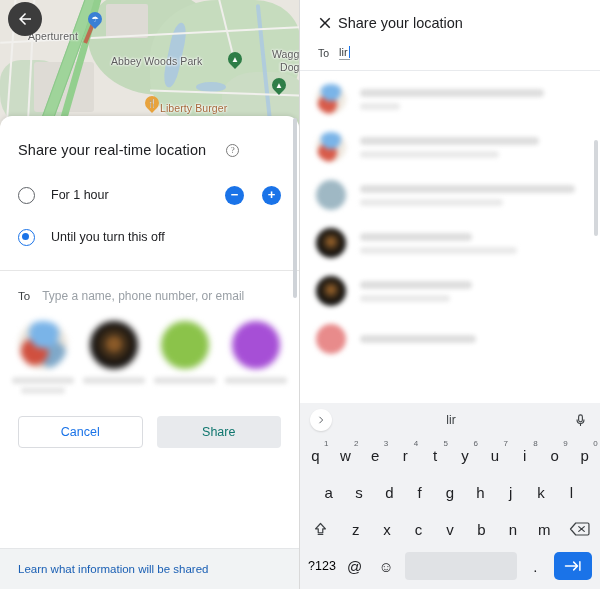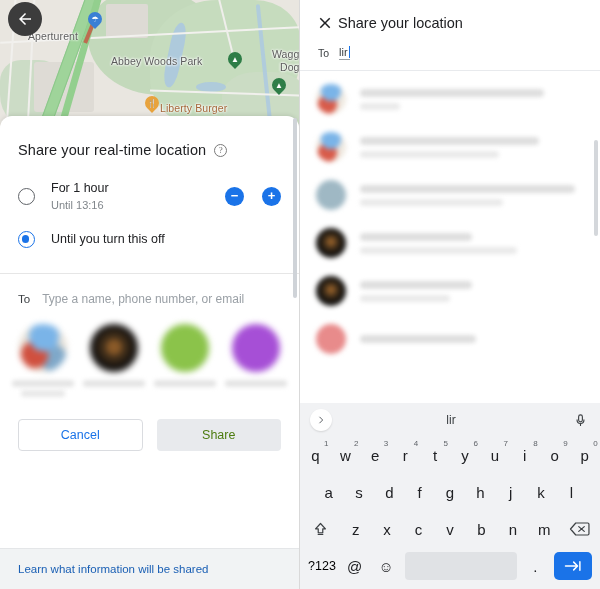--- a/index.html
+++ b/index.html
@@ -92,21 +92,21 @@
 
   
   .sheet {
     position:absolute; left:0; right:0; top:116px; bottom:0;
     background:#fff;
     border-radius:12px 12px 0 0;
     box-shadow: 0 -1px 4px rgba(0,0,0,.10);
     display:flex; flex-direction:column;
   }
   .sheet-title-row {
-    display:flex; align-items:center; gap:8px;
+    display:flex; align-items:center; gap:20px;
     padding: 26px 18px 0 18px;
   }
   .sheet-title { font-size:14.5px; color:#202124; letter-spacing:.1px; }
   .help-icon {
     width:13px; height:13px; border:1.2px solid #7a7a7a; border-radius:50%;
     display:flex; align-items:center; justify-content:center;
     font-size:9px; color:#6b6b6b; line-height:1; cursor:pointer;
     font-family:"Liberation Serif", serif;
   }
 
@@ -173,21 +173,21 @@
   }
   .av-name2 { margin-top:3px; width:44px; height:7px; border-radius:3px; background:#e8e8e8; filter: blur(2px); }
 
   .actions { display:flex; gap:14px; padding: 22px 18px 0 18px; }
   .btn {
     flex:1; height:32px; border-radius:4px;
     display:flex; align-items:center; justify-content:center;
     font-size:12.5px; cursor:pointer; border:1px solid transparent;
   }
   .btn-cancel { background:#fff; border:1px solid #dadce0; color:#1a73e8; }
-  .btn-share  { background:#e8eaed; color:#4d7c0f; }
+  .btn-share  { background:#e8eaed; color:#0f766e; }
 
   .footer-bar {
     margin-top:auto;
     background:#f1f3f4;
     border-top:1px solid #e4e6e8;
     padding: 14px 18px;
   }
   .footer-link { font-size:11.5px; color:#1a5fb4; cursor:pointer; }
 
   .l-scroll {
@@ -345,21 +345,20 @@
         <div class="sheet-title">Share your real-time location</div>
         <div class="help-icon">?</div>
       </div>
 
       <div class="opt-list">
 
         <div class="opt-row">
           <div class="radio"></div>
           <div class="opt-text">
             <div class="opt-main">For 1 hour</div>
-            <div class="opt-sub">Until 13:16</div>
           </div>
           <div class="step-btns">
             <div class="step-btn">
               <span>−</span>
             </div>
             <div class="step-btn">
               <span>+</span>
             </div>
           </div>
         </div>

